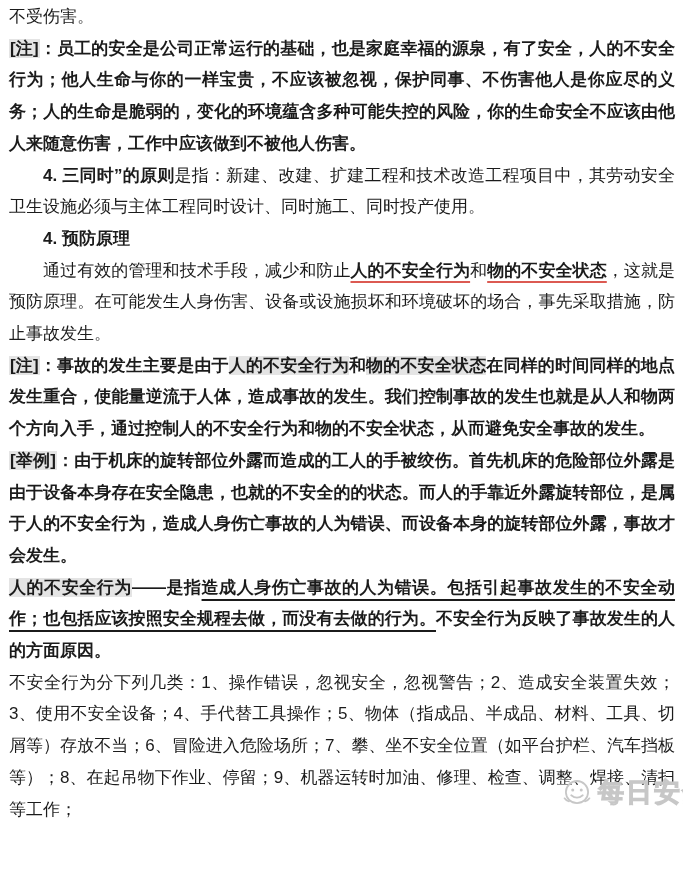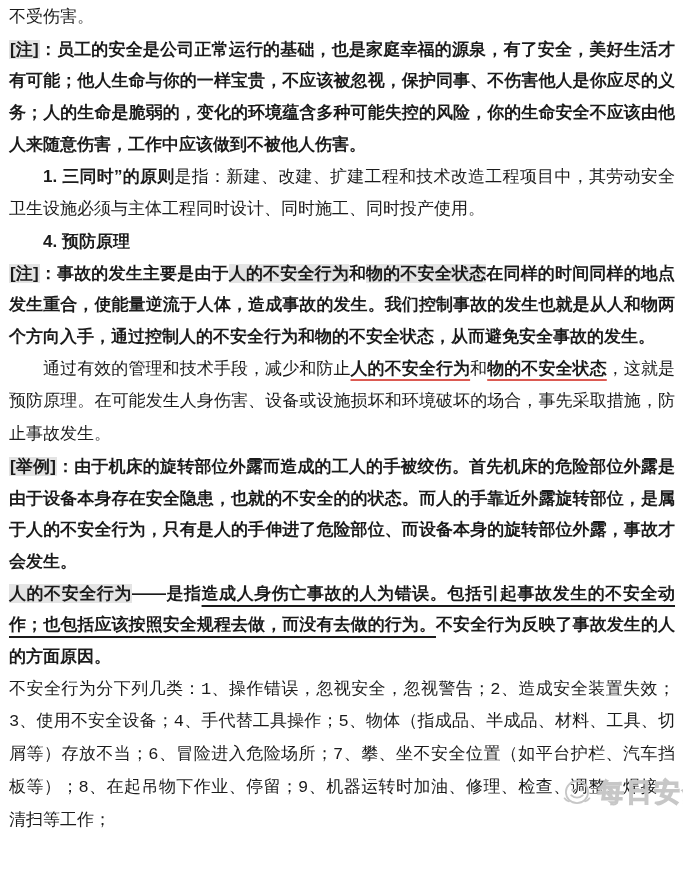--- a/index.html
+++ b/index.html
@@ -17,21 +17,21 @@
   }
   .doc{
     padding:1px 8px 0 9px;
     color:var(--ink);
     font-size:17px;
     line-height:31.7px;
     text-align:justify;
   }
   p.para{margin:0;font-family:"Liberation Serif",serif;}
   p.para.indent{text-indent:2em;}
-  .seg-body{font-family:Liberation Mono, monospace;}
+  .seg-body{font-family:Liberation Sans, sans-serif;}
   .seg-heading,
   .seg-note,
   .seg-note-label,
   .seg-note-highlight,
   .seg-note-underline,
   .seg-red-underline{
     font-family:"Liberation Sans",sans-serif;
     font-weight:700;
   }
   .seg-note-label{background:var(--hl);padding:0 1px;}
@@ -63,26 +63,26 @@
     letter-spacing:2px;
     color:#e6e6e6;
     -webkit-text-stroke:1.1px var(--wm);
   }
 </style>
 </head>
 <body>
 
 <div class="doc">
     <p class="para"><span class="seg-body">不受伤害。</span></p>
-    <p class="para"><span class="seg-note-label">[注]</span><span class="seg-note">：员工的安全是公司正常运行的基础，也是家庭幸福的源泉，有了安全，美好生活才有可能；他人生命与你的一样宝贵，不应该被忽视，保护同事、不伤害他人是你应尽的义务；人的生命是脆弱的，变化的环境蕴含多种可能失控的风险，你的生命安全不应该由他人来随意伤害，工作中应该做到不被他人伤害。</span></p>
-    <p class="para indent"><span class="seg-heading">1. 三同时”的原则</span><span class="seg-body">是指：新建、改建、扩建工程和技术改造工程项目中，其劳动安全卫生设施必须与主体工程同时设计、同时施工、同时投产使用。</span></p>
+    <p class="para"><span class="seg-note-label">[注]</span><span class="seg-note">：员工的安全是公司正常运行的基础，也是家庭幸福的源泉，有了安全，人的不安全行为；他人生命与你的一样宝贵，不应该被忽视，保护同事、不伤害他人是你应尽的义务；人的生命是脆弱的，变化的环境蕴含多种可能失控的风险，你的生命安全不应该由他人来随意伤害，工作中应该做到不被他人伤害。</span></p>
+    <p class="para indent"><span class="seg-heading">4. 三同时”的原则</span><span class="seg-body">是指：新建、改建、扩建工程和技术改造工程项目中，其劳动安全卫生设施必须与主体工程同时设计、同时施工、同时投产使用。</span></p>
     <p class="para indent"><span class="seg-heading">4. 预防原理</span></p>
+    <p class="para indent"><span class="seg-body">通过有效的管理和技术手段，减少和防止</span><span class="seg-red-underline">人的不安全行为</span><span class="seg-body">和</span><span class="seg-red-underline">物的不安全状态</span><span class="seg-body">，这就是预防原理。在可能发生人身伤害、设备或设施损坏和环境破坏的场合，事先采取措施，防止事故发生。</span></p>
     <p class="para"><span class="seg-note-label">[注]</span><span class="seg-note">：事故的发生主要是由于</span><span class="seg-note-highlight">人的不安全行为</span><span class="seg-note">和</span><span class="seg-note-highlight">物的不安全状态</span><span class="seg-note">在同样的时间同样的地点发生重合，使能量逆流于人体，造成事故的发生。我们控制事故的发生也就是从人和物两个方向入手，通过控制人的不安全行为和物的不安全状态，从而避免安全事故的发生。</span></p>
-    <p class="para indent"><span class="seg-body">通过有效的管理和技术手段，减少和防止</span><span class="seg-red-underline">人的不安全行为</span><span class="seg-body">和</span><span class="seg-red-underline">物的不安全状态</span><span class="seg-body">，这就是预防原理。在可能发生人身伤害、设备或设施损坏和环境破坏的场合，事先采取措施，防止事故发生。</span></p>
-    <p class="para"><span class="seg-note-label">[举例]</span><span class="seg-note">：由于机床的旋转部位外露而造成的工人的手被绞伤。首先机床的危险部位外露是由于设备本身存在安全隐患，也就的不安全的的状态。而人的手靠近外露旋转部位，是属于人的不安全行为，只有是人的手伸进了危险部位、而设备本身的旋转部位外露，事故才会发生。</span></p>
+    <p class="para"><span class="seg-note-label">[举例]</span><span class="seg-note">：由于机床的旋转部位外露而造成的工人的手被绞伤。首先机床的危险部位外露是由于设备本身存在安全隐患，也就的不安全的的状态。而人的手靠近外露旋转部位，是属于人的不安全行为，造成人身伤亡事故的人为错误、而设备本身的旋转部位外露，事故才会发生。</span></p>
     <p class="para"><span class="seg-note-highlight">人的不安全行为</span><span class="seg-note">——是指</span><span class="seg-note-underline">造成人身伤亡事故的人为错误。包括引起事故发生的不安全动作；也包括应该按照安全规程去做，而没有去做的行为。</span><span class="seg-note">不安全行为反映了事故发生的人的方面原因。</span></p>
     <p class="para"><span class="seg-body">不安全行为分下列几类：1、操作错误，忽视安全，忽视警告；2、造成安全装置失效；3、使用不安全设备；4、手代替工具操作；5、物体（指成品、半成品、材料、工具、切屑等）存放不当；6、冒险进入危险场所；7、攀、坐不安全位置（如平台护栏、汽车挡板等）；8、在起吊物下作业、停留；9、机器运转时加油、修理、检查、调整、焊接、清扫等工作；</span></p>
   </div>
 
 <div class="watermark">
   <svg class="wm-icon" width="32" height="32" viewBox="0 0 36 36" aria-hidden="true">
     <circle cx="18" cy="17" r="12.5" fill="none" stroke="#c7c7c7" stroke-width="2"></circle>
     <circle cx="13.2" cy="14.5" r="1.7" fill="#c7c7c7"></circle>
     <circle cx="22.8" cy="14.5" r="1.7" fill="#c7c7c7"></circle>
     <path d="M11.5 20.5 q6.5 5.5 13 0" fill="none" stroke="#c7c7c7" stroke-width="2" stroke-linecap="round"></path>

